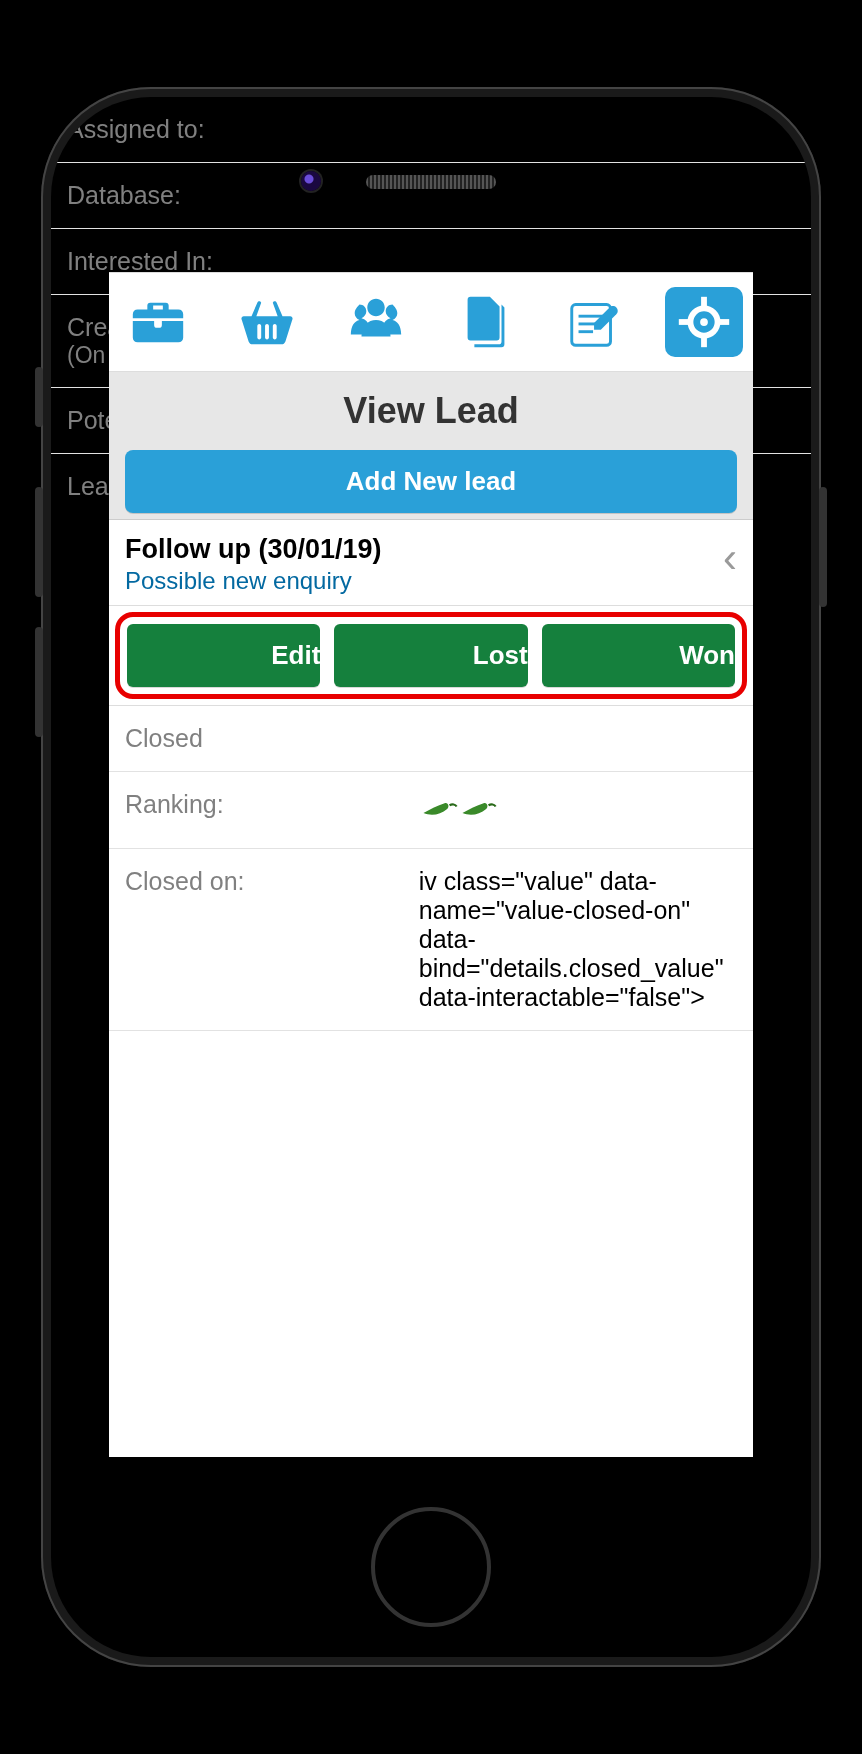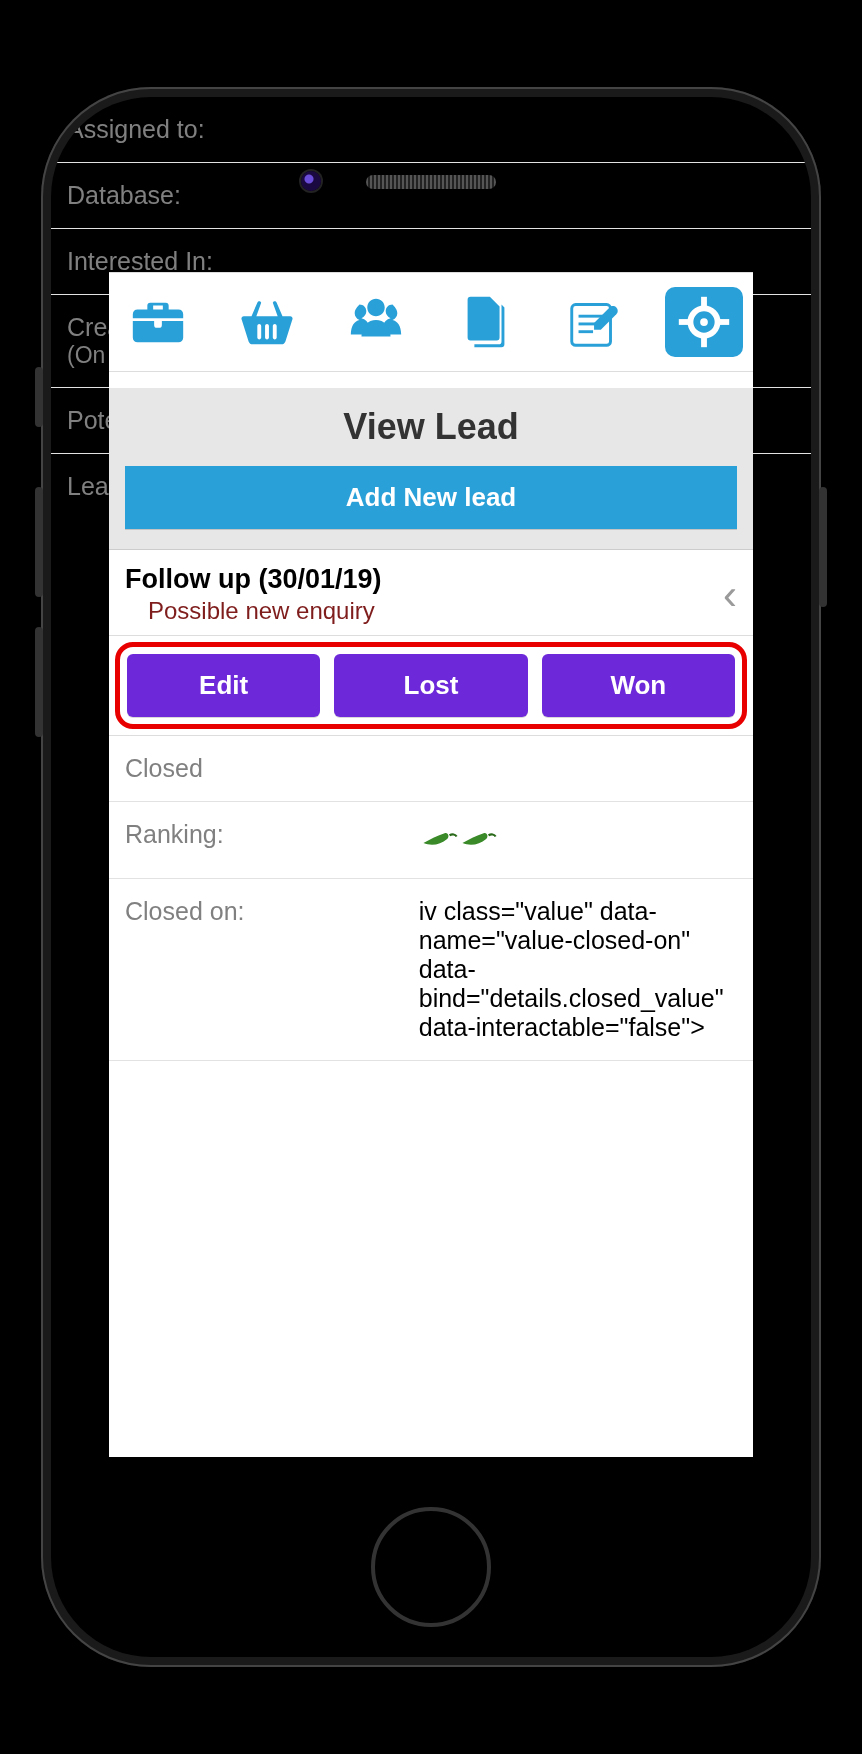--- a/index.html
+++ b/index.html
@@ -91,61 +91,59 @@
   .topbar .nav-icon.active {
     background: #2aa0d8;
     border-radius: 10px;
   }
   .topbar .nav-icon.active svg { fill: #fff; }
   .topbar .nav-icon.outline svg { fill: none; stroke: #2aa0d8; stroke-width: 3; }
 
   .page-header {
     background: #e7e7e7;
     border-bottom: 1px solid #ccc;
-    padding: 18px 16px 20px 16px;
+    padding: 18px 16px 6px 16px;
     text-align: center;
-    margin-top: 16px;
   }
   .page-header h1 {
     font-size: 36px;
     font-weight: bold;
     color: #333;
     margin-bottom: 18px;
   }
   .primary-btn {
     display: block;
     width: 100%;
     background: #2aa0d8;
     color: #fff;
     font-size: 26px;
     font-weight: bold;
     border: none;
-    border-radius: 0;
+    border-radius: 8px;
     padding: 16px 0;
     cursor: pointer;
     box-shadow: 0 1px 0 rgba(0,0,0,.15);
   }
 
   .lead-title-block {
     padding: 14px 16px 10px 16px;
     border-bottom: 1px solid #ddd;
     display: flex;
-    align-items: center;
+    align-items: flex-start;
   }
   .lead-title-block .titles { flex: 1; }
   .lead-title-block .title {
     font-size: 27px;
     font-weight: bold;
     color: #000;
   }
   .lead-title-block .subtitle {
     font-size: 24px;
-    color: #7f1d1d;
+    color: #0369a1;
     margin-top: 2px;
-    margin-left: 23px;
   }
   .chevron {
     font-size: 42px;
     color: #9a9a9a;
     font-weight: 300;
     padding-left: 8px;
   }
 
   .action-row-wrap {
     padding: 12px 10px;
@@ -159,29 +157,30 @@
     border-radius: 18px;
     pointer-events: none;
   }
   .action-row {
     display: flex;
     gap: 14px;
     padding: 6px 8px;
   }
   .action-btn {
     flex: 1;
-    background: #6d28d9;
+    background: #15803d;
     color: #fff;
     border: none;
     border-radius: 6px;
     font-size: 26px;
     font-weight: bold;
     padding: 16px 0;
     cursor: pointer;
     box-shadow: 0 1px 0 rgba(0,0,0,.15);
+    text-align: right;
   }
 
   .detail-row {
     display: flex;
     padding: 18px 16px;
     border-bottom: 1px solid #e2e2e2;
     font-size: 25px;
     align-items: flex-start;
   }
   .detail-row .label {

